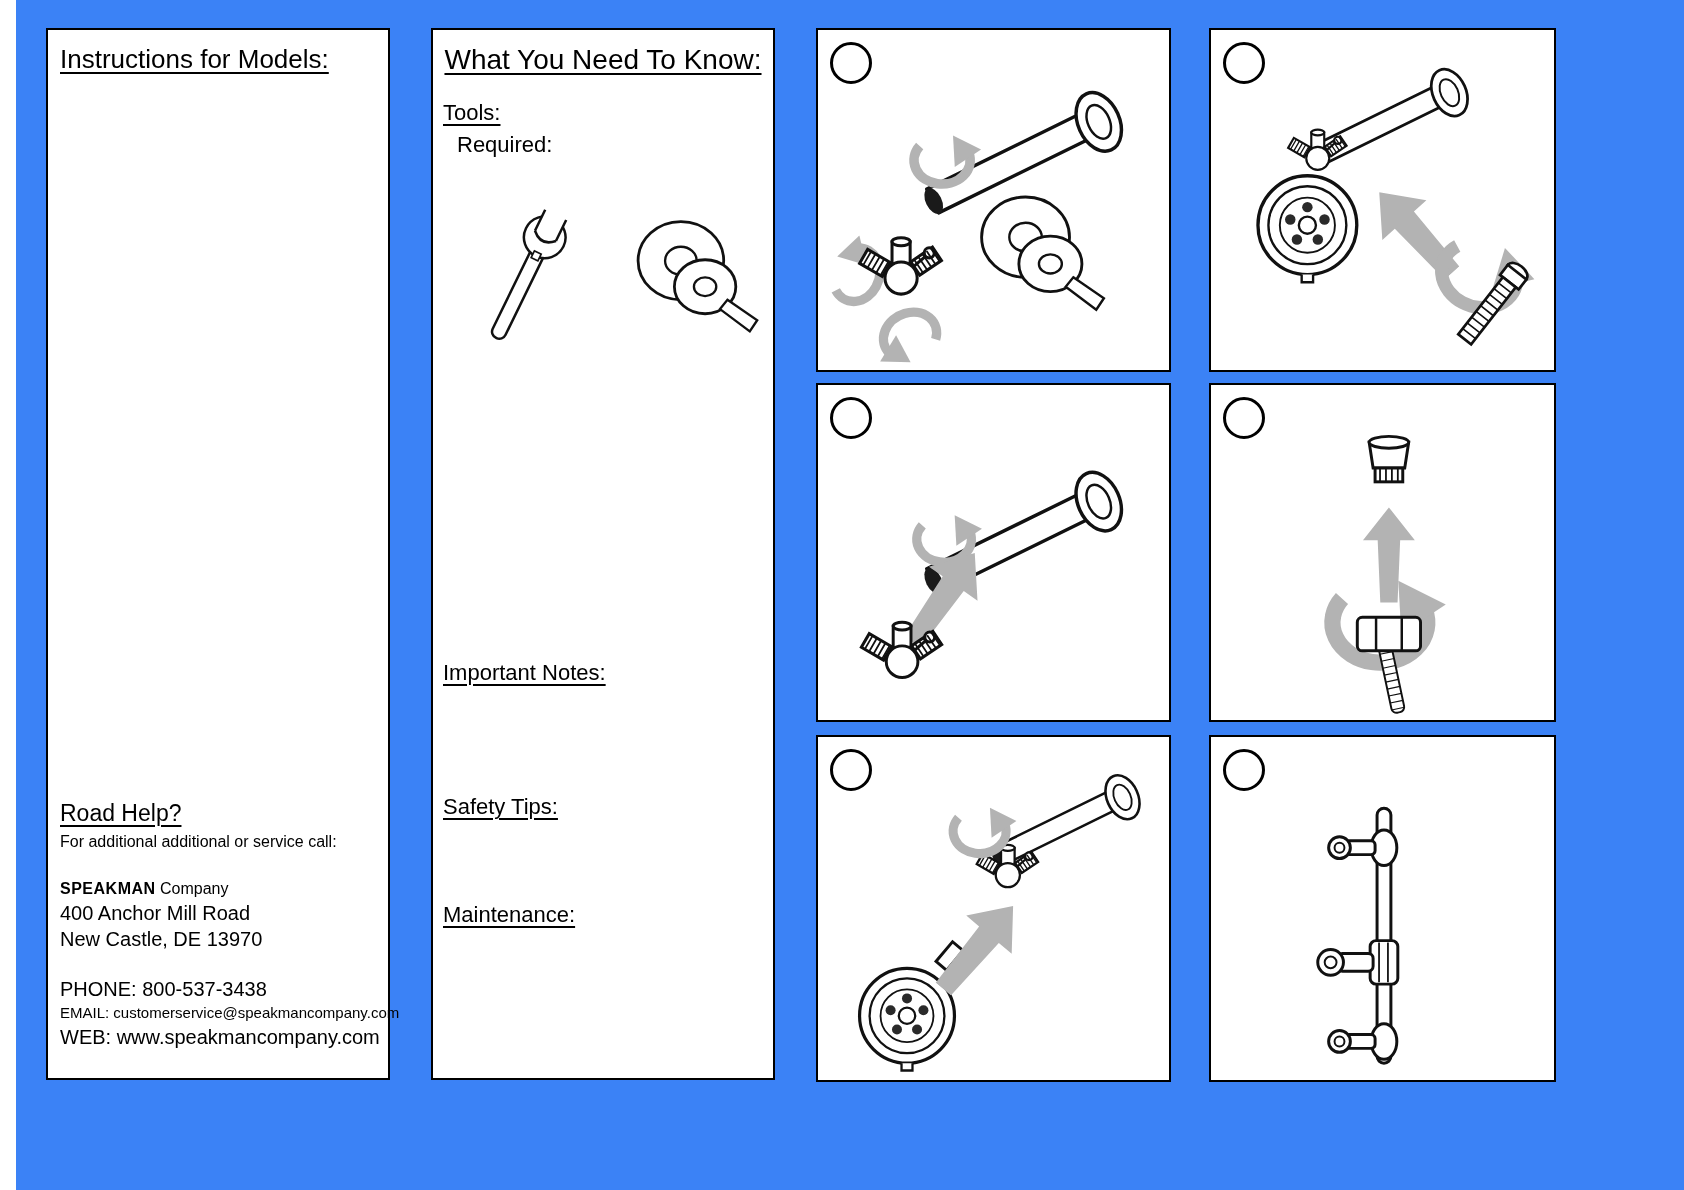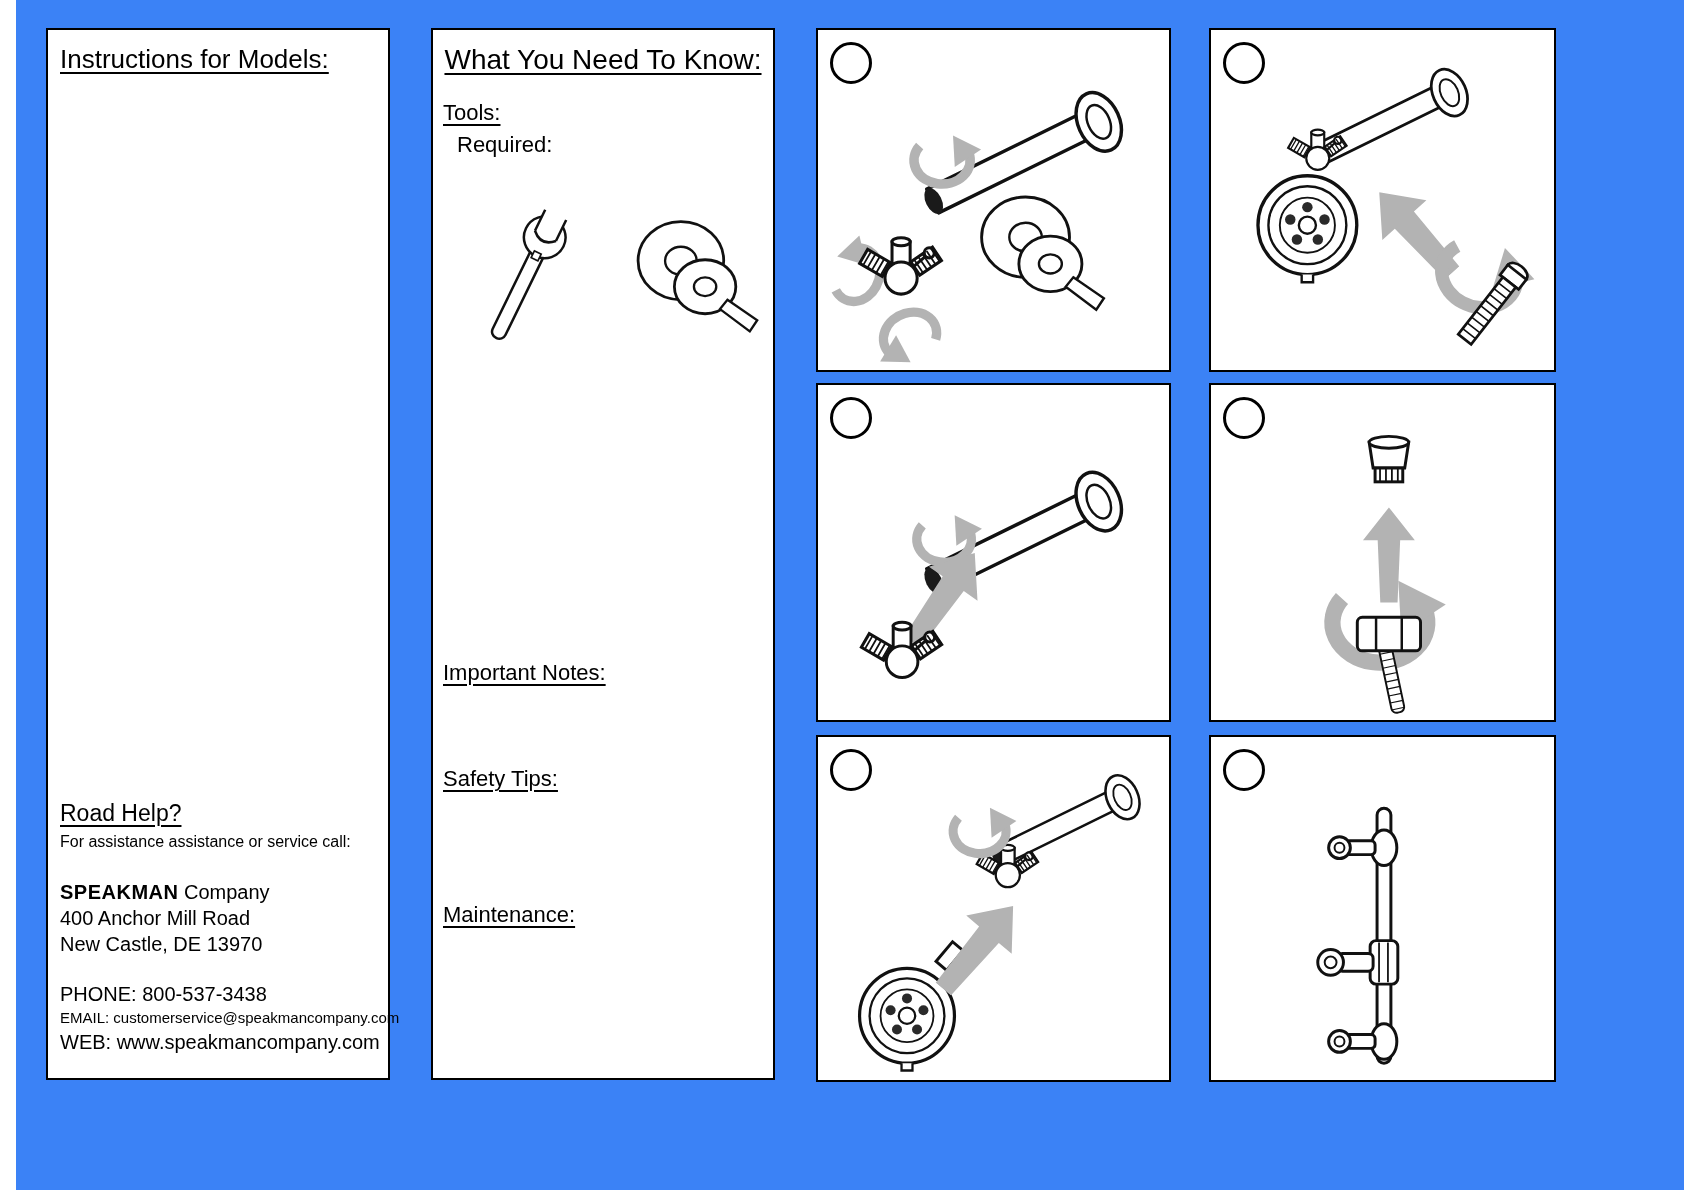--- a/index.html
+++ b/index.html
@@ -12,34 +12,34 @@
   }
   .underline { text-decoration:underline; text-decoration-thickness:1.5px; text-underline-offset:4px; }
   h1,h2,h3,p { margin:0; font-weight:400; }
 
   
   .models-panel { left:30px; top:28px; width:344px; height:1052px; }
   .models-title { font-size:26px; margin:14px 0 0 12px; display:inline-block; }
   .need-help { position:absolute; left:12px; top:770px; width:320px; }
   .nh-title { font-size:23px; margin-bottom:6px; }
   .nh-sub { font-size:16px; margin-bottom:28px; }
-  .nh-company { font-size:20px; line-height:1.3; }
+  .nh-company { font-size:16px; line-height:1.3; }
   .nh-company strong { font-weight:700; letter-spacing:0.5px; }
   .nh-line { font-size:20px; line-height:1.3; }
   .nh-gap { margin-top:24px; }
   .nh-email { font-size:15px; line-height:1.45; white-space:nowrap; }
 
   
   .info-panel { left:415px; top:28px; width:344px; height:1052px; }
   .info-title { text-align:center; font-size:28px; margin-top:14px; }
   .sec-h { position:absolute; left:10px; font-size:22px; }
   .tools-h { top:70px; }
   .required-l { position:absolute; left:24px; top:102px; font-size:22px; }
   .notes-h { top:630px; }
-  .safety-h { top:736px; }
+  .safety-h { top:764px; }
   .maint-h { top:872px; }
   .tools-art { position:absolute; left:18px; top:168px; }
 
   
   .step-box { position:absolute; border:2.5px solid #000; background:#fff; box-sizing:border-box; }
   .step-circle {
     position:absolute; left:12px; top:12px; width:36px; height:36px;
     border:3.5px solid #000; border-radius:50%; background:#fff; z-index:2;
   }
   .step-art { position:absolute; left:0; top:0; width:100%; height:100%; }
@@ -148,21 +148,21 @@
         <rect x="15" y="2" width="20" height="106" rx="8" fill="#fff" stroke="#111" stroke-width="3"></rect>
         <path d="M15 14 H35 M15 25 H35 M15 36 H35 M15 47 H35 M15 58 H35 M15 69 H35 M15 80 H35 M15 91 H35 M15 102 H35" stroke="#111" stroke-width="1.8" fill="none"></path>
       </symbol>
     </defs>
   </svg>
 
   <section class="panel models-panel">
     <h1 class="models-title underline">Instructions for Models:</h1>
     <div class="need-help">
       <h2 class="nh-title underline">Road Help?</h2>
-      <p class="nh-sub">For assistance assistance or service call:</p>
+      <p class="nh-sub">For additional additional or service call:</p>
       <p class="nh-company"><strong>SPEAKMAN</strong><span> Company</span></p>
       <p class="nh-line">400 Anchor Mill Road</p>
       <p class="nh-line">New Castle, DE 13970</p>
       <p class="nh-line nh-gap">PHONE: 800-537-3438</p>
       <p class="nh-line nh-email">EMAIL: customerservice@speakmancompany.com</p>
       <p class="nh-line">WEB: www.speakmancompany.com</p>
     </div>
   </section>
 
   <section class="panel info-panel">

